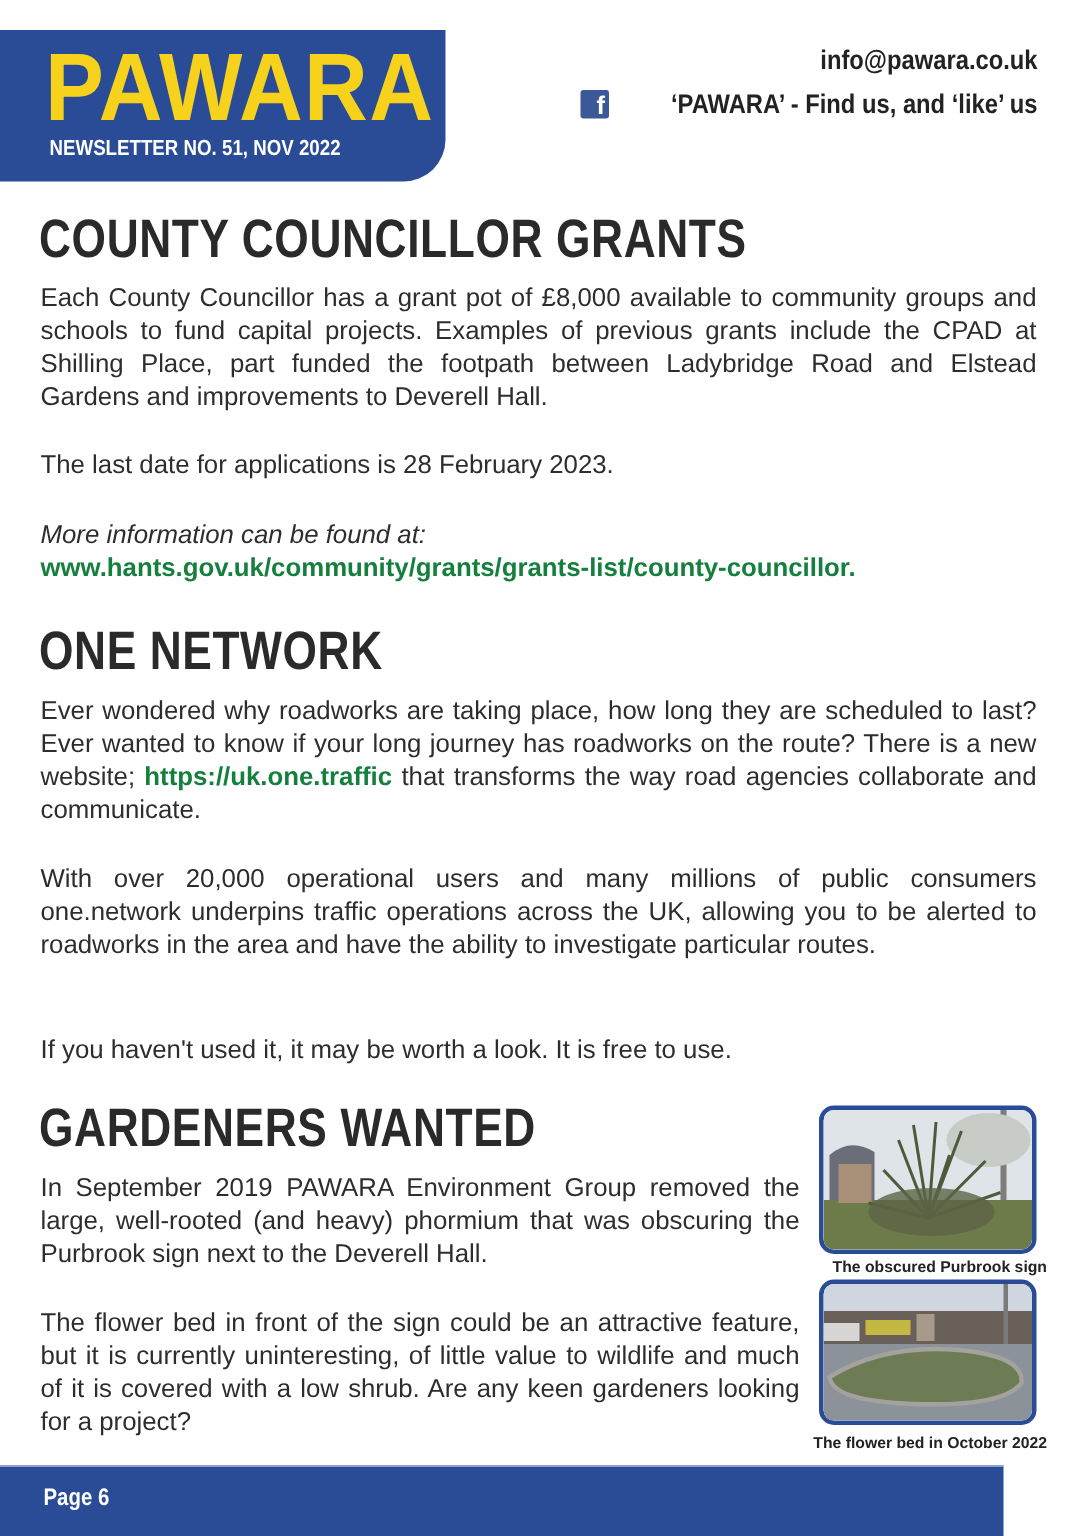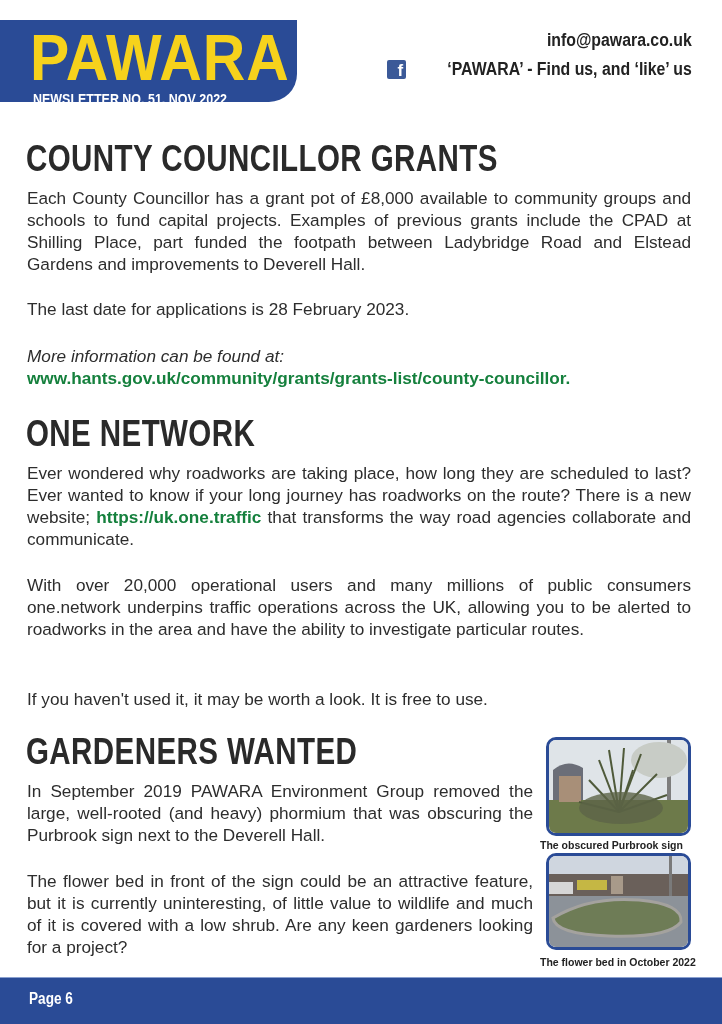--- a/index.html
+++ b/index.html
@@ -1,20 +1,20 @@
 <!DOCTYPE html>
 <html><head>
 <meta charset="utf-8">
 <style>
   * { box-sizing: border-box; margin: 0; padding: 0; }
   html, body { width: 722px; height: 1024px; background: #ffffff; overflow: hidden; }
   body { position: relative; font-family: "Liberation Sans", sans-serif; color: #2b2b2b; }
 
   .masthead {
-    position: absolute; left: 0; top: 20px; width: 297px; height: 82px;
+    position: absolute; left: 0; top: 20px; width: 297px; height: 101px;
     background: #2a4b96; border-bottom-right-radius: 28px;
   }
   .masthead-title {
     position: absolute; left: 30px; top: 6px;
     font-family: "Liberation Sans", sans-serif; font-weight: bold;
     font-size: 64px; line-height: 64px; color: #f6d21c;
     letter-spacing: 1px; transform: scaleX(0.92); transform-origin: left top;
   }
   .masthead-sub {
     position: absolute; left: 33px; top: 71px;
@@ -46,26 +46,26 @@
     position: absolute; left: 27px; width: 664px;
     font-size: 17.2px; line-height: 22px; color: #2d2d2d; text-align: justify;
   }
   .link { color: #15803d; font-weight: bold; }
 
   .photo {
     position: absolute; left: 546px; width: 145px; border: 3px solid #2a4b96; border-radius: 10px;
     overflow: hidden;
   }
   .caption {
-    position: absolute; left: 540px; width: 158px; text-align: left;
+    position: absolute; left: 540px; width: 158px; text-align: right;
     font-weight: bold; font-size: 10.5px; color: #222; white-space: nowrap;
   }
 
   .footer {
-    position: absolute; left: 0; top: 977px; width: 722px; height: 47px; background: #2a4b96;
+    position: absolute; left: 0; top: 977px; width: 669px; height: 47px; background: #2a4b96;
     border-top: 1px solid #8aa0cf;
   }
   .footer-page {
     position: absolute; left: 29px; top: 12px; font-weight: bold; font-size: 16px; color: #fff;
     transform: scaleX(0.85); transform-origin: left top;
   }
 </style>
 </head>
 <body>
 

